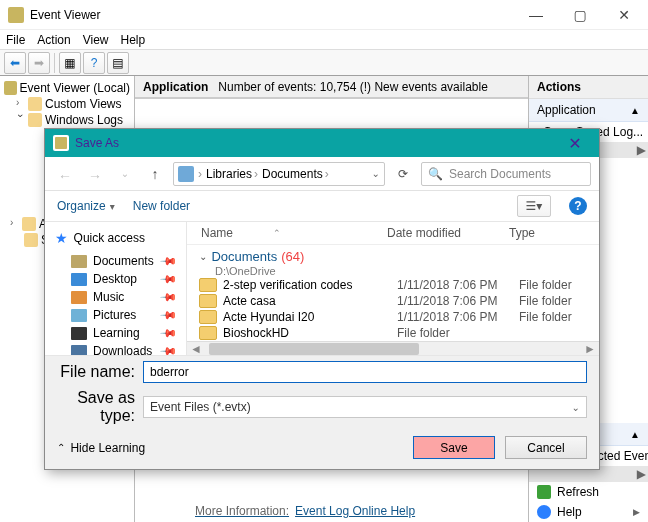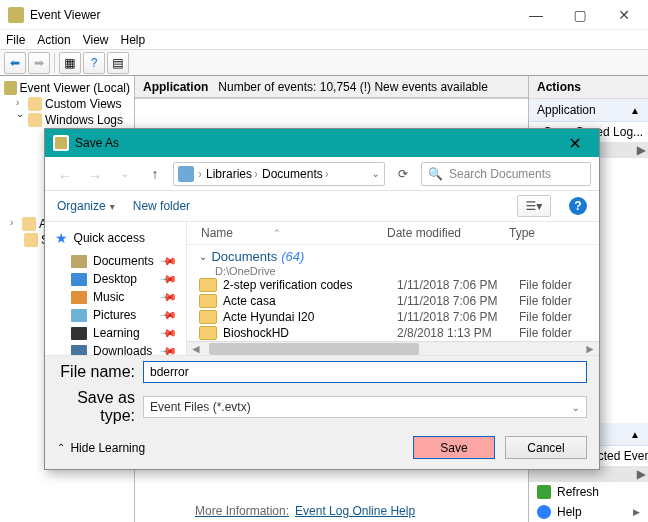--- a/index.html
+++ b/index.html
@@ -38,21 +38,21 @@
 
   .right { width:120px; border-left:1px solid #bbb; display:flex; flex-direction:column; }
   .right .hdr { background:#f0f0f0; padding:4px 8px; font-weight:600; font-size:12px; border-bottom:1px solid #ddd;}
   .right .section { background:#eef3fb; padding:4px 8px; font-size:12px; display:flex; align-items:center; justify-content:space-between; border-bottom:1px solid #d7e3f4;}
   .right .item { display:flex; align-items:center; gap:6px; padding:3px 8px; font-size:12px; white-space:nowrap; overflow:hidden;}
   .right .item .ric { width:14px;height:14px; background:#8fbf6b; display:inline-block; border-radius:2px;}
   .right .sc { height:16px; background:#e6e6e6; display:flex; justify-content:flex-end; align-items:center; padding-right:2px; color:#666;}
 
   
   .dialog { position:absolute; left:44px; top:128px; width:556px; height:342px; background:#fff; border:1px solid #8a8a8a; box-shadow: 3px 3px 12px rgba(0,0,0,0.35); display:flex; flex-direction:column;}
-  .dlg-title { height:28px; background:#0aa3a3; color:#000000; display:flex; align-items:center; padding: 0 4px 0 8px; font-size:12px;}
+  .dlg-title { height:28px; background:#0aa3a3; color:#4c1d95; display:flex; align-items:center; padding: 0 4px 0 8px; font-size:12px;}
   .dlg-title .dicon { width:16px;height:16px; background:#fff; margin-right:6px; border-radius:2px; position:relative;}
   .dlg-title .dicon::after{content:"";position:absolute;inset:2px;background:#c8b560;border-radius:1px;}
   .dlg-title .t { flex:1; }
   .dlg-title .x { width:40px; text-align:center; font-size:16px; }
   .dlg-nav { height:34px; display:flex; align-items:center; padding: 0 8px; gap:6px; border-bottom:1px solid #e2e2e2;}
   .navarrow { width:24px;height:24px; border-radius:3px; display:flex; align-items:center; justify-content:center; color:#7a7a7a; font-size:14px;}
   .navarrow.dis { color:#c2c2c2; }
   .navarrow.up { color:#444; }
   .addrbar { flex:1; height:24px; border:1px solid #c8c8c8; border-radius:2px; display:flex; align-items:center; padding:0 4px; gap:4px; font-size:12px; background:#fff;}
   .addrbar .crumb { display:flex; align-items:center; gap:2px; }
@@ -81,21 +81,21 @@
   .ic-downloads{background:#4a74a0;}
 
   .filelist { flex:1; display:flex; flex-direction:column; font-size:12px; position:relative;}
   .fl-hdr { display:flex; border-bottom:1px solid #eee; color:#555; padding:4px 0;}
   .c-name{ width:200px; padding-left:14px; display:flex; align-items:center; gap:40px;}
   .c-date{ width:122px;}
   .c-type{ width:70px;}
   .sortarr{font-size:9px;color:#888;}
   .group { padding:4px 0 0 12px;}
   .group .gtitle{color:#13578b; font-size:13px; display:flex; align-items:center; gap:4px;}
-  .group .gcount{color:#3b82f6;font-style:italic;}
+  .group .gcount{color:#ef4444;}
   .group .gfrom{color:#777; font-size:11px; margin-left:16px; margin-top:1px;}
   .frow { display:flex; align-items:center; padding:1px 0 1px 12px;}
   .frow .fic{width:18px;height:14px; background:#f4ce6f; border:1px solid #d6ac3d; border-radius:2px; margin-right:6px;}
   .frow .fname{ width:174px;}
   .frow .fdate{ width:122px; color:#555;}
   .frow .ftype{ width:80px; color:#555;}
   .hscroll{ height:16px; background:#f0f0f0; border-top:1px solid #ddd; display:flex; align-items:center;}
   .hscroll .thumb{ width:210px; height:12px; background:#c9c9c9; border-radius:2px; margin-left:4px;}
   .hscroll .arrow{ margin-left:auto; color:#888; padding-right:3px;}
   .hscroll .arrowl{ color:#888; padding:0 3px;}
@@ -325,21 +325,20 @@
         </div>
       <div class="frow">
           <span class="fic"></span>
           <span class="fname">Acte Hyundai I20</span>
           <span class="fdate">1/11/2018 7:06 PM</span>
           <span class="ftype">File folder</span>
         </div>
       <div class="frow">
           <span class="fic"></span>
           <span class="fname">BioshockHD</span>
-          <span class="fdate">2/8/2018 1:13 PM</span>
           <span class="ftype">File folder</span>
         </div>
       <div class="hscroll">
           <span class="arrowl">◄</span>
           <span class="thumb"></span>
           <span class="arrow">►</span>
         </div>
     </div>
   </div>
 

